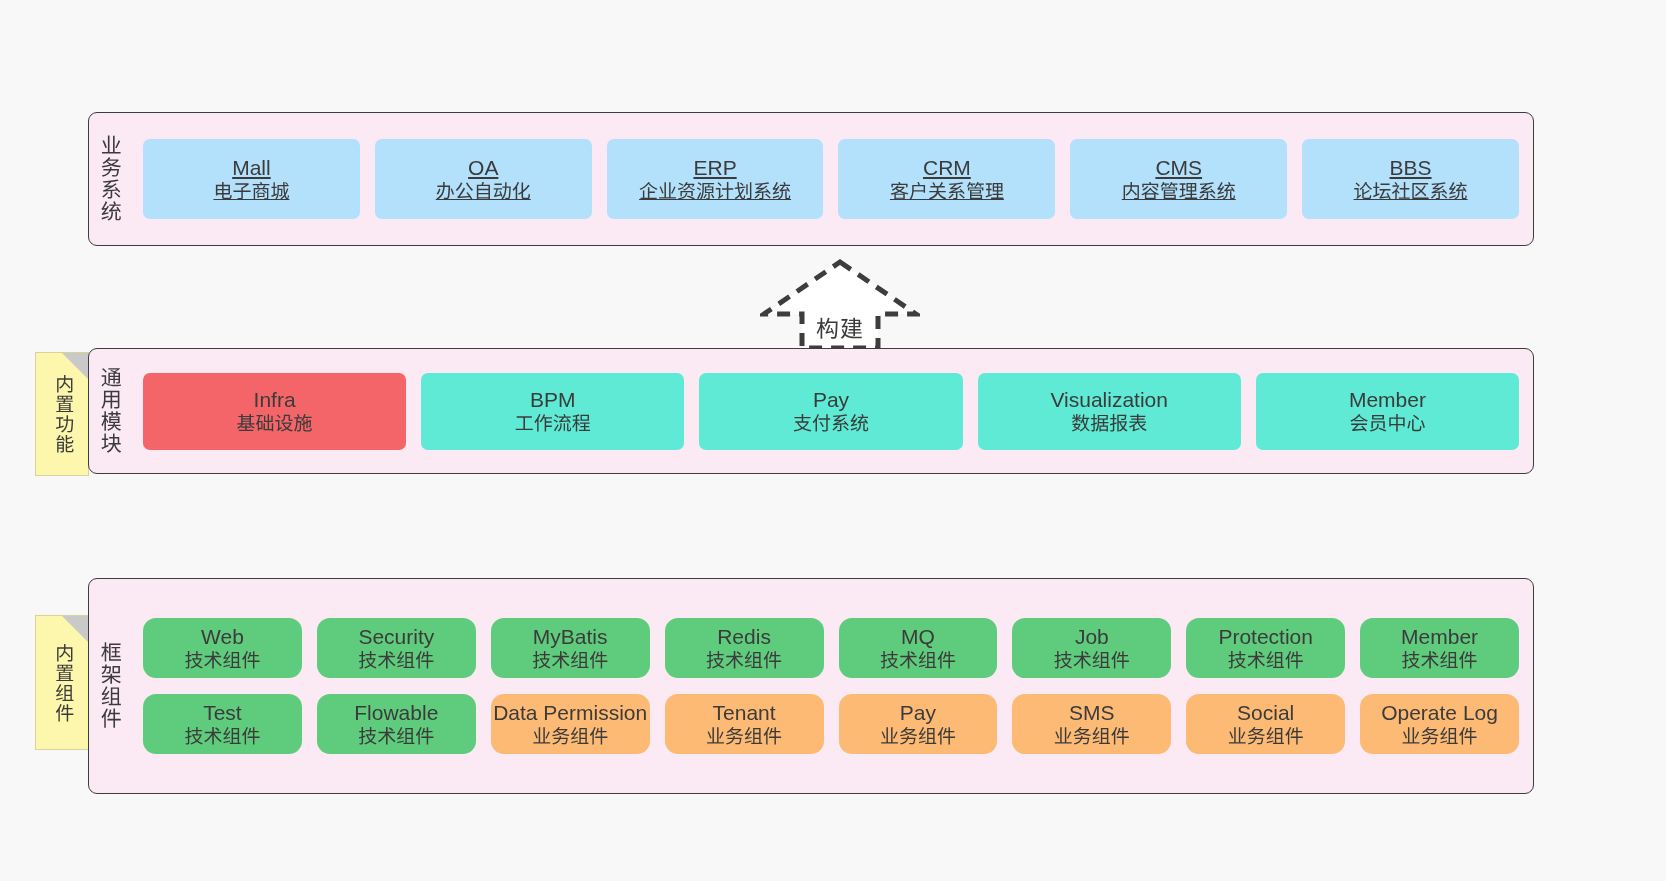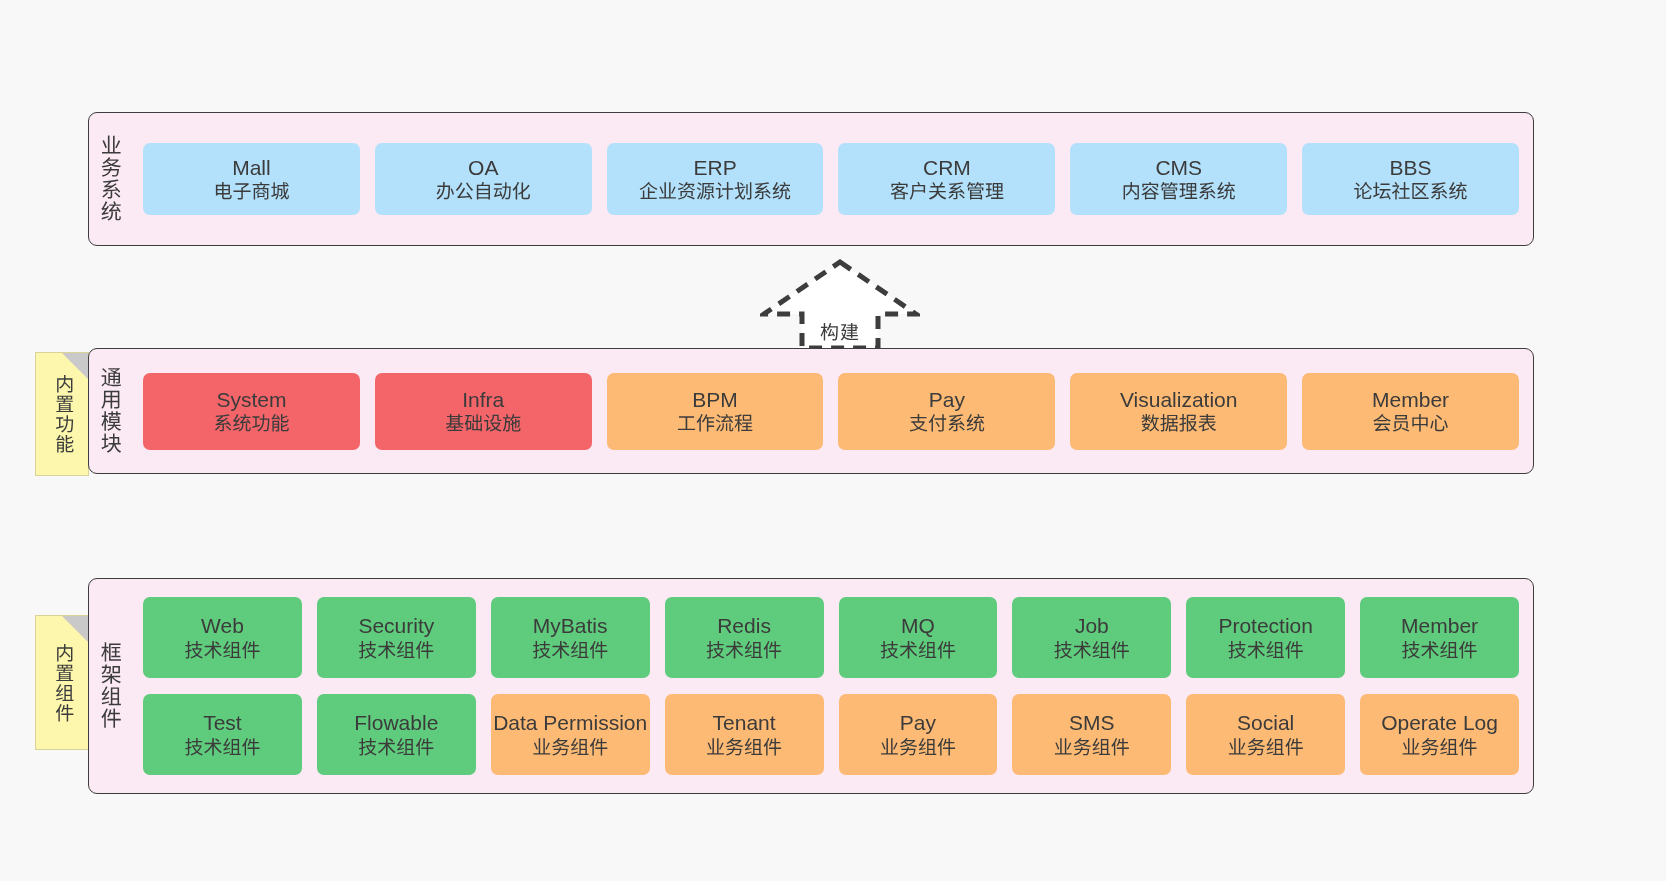--- a/index.html
+++ b/index.html
@@ -75,35 +75,35 @@
     text-align: center;
     line-height: 1.22;
     color: #3b3b3b;
   }
   .card .t1 { font-size: 21px; }
   .card .t2 { font-size: 19px; }
 
   
   .c-blue       { background: #b3e0fb; }
   .c-red        { background: #f4656a; }
-  .c-pink       { background: #fdba74; }
+  .c-pink       { background: #5eead4; }
   .c-green      { background: #5fcb7c; }
   .c-greenlight { background: #fdba74; }
 
   
   #layer-business { left: 88px;  top: 112px; width: 1446px; height: 134px; }
-  #layer-business .card { height: 72px; }
+  #layer-business .card { height: 80px; text-decoration: underline; }
 
   
   #layer-common { left: 88px; top: 348px; width: 1446px; height: 126px; }
   #layer-common .card { height: 77px; }
 
   
   #layer-framework { left: 88px; top: 578px; width: 1446px; height: 216px; }
-  #layer-framework .card { height: 81px; }
+  #layer-framework .card { height: 60px; border-radius: 13px; }
   #layer-framework .layer-body { gap: 16px; }
 
   
   .sticky {
     position: absolute;
     box-sizing: border-box;
     background: #fcf7ac;
     border: 1px solid #d9d39a;
     display: flex;
     align-items: center;
@@ -138,21 +138,21 @@
     width: 160px;
     height: 92px;
   }
   .arrow svg { display: block; width: 160px; height: 92px; }
   .arrow .arrow-label {
     position: absolute;
     left: 0;
     right: 0;
     bottom: 6px;
     text-align: center;
-    font-size: 19px;
+    font-size: 23px;
     color: #3b3b3b;
     letter-spacing: 1px;
     user-select: none;
   }
   #arrow-build   { left: 760px; top: 258px; }
   #arrow-realize { left: 768px; top: 488px; }
 </style>
 </head>
 <body>
 
@@ -204,24 +204,20 @@
     <div class="arrow-label">构建</div>
   </div>
 
   <div class="sticky" id="sticky-common">内置功能</div>
 
   <div class="layer" id="layer-common">
     <div class="layer-title">通用模块</div>
     <div class="layer-body">
       <div class="card-row">
 
-        <div class="card c-red">
-          <span class="t1">System</span>
-          <span class="t2">系统功能</span>
-        </div>
 
         <div class="card c-red">
           <span class="t1">Infra</span>
           <span class="t2">基础设施</span>
         </div>
 
         <div class="card c-pink">
           <span class="t1">BPM</span>
           <span class="t2">工作流程</span>
         </div>

